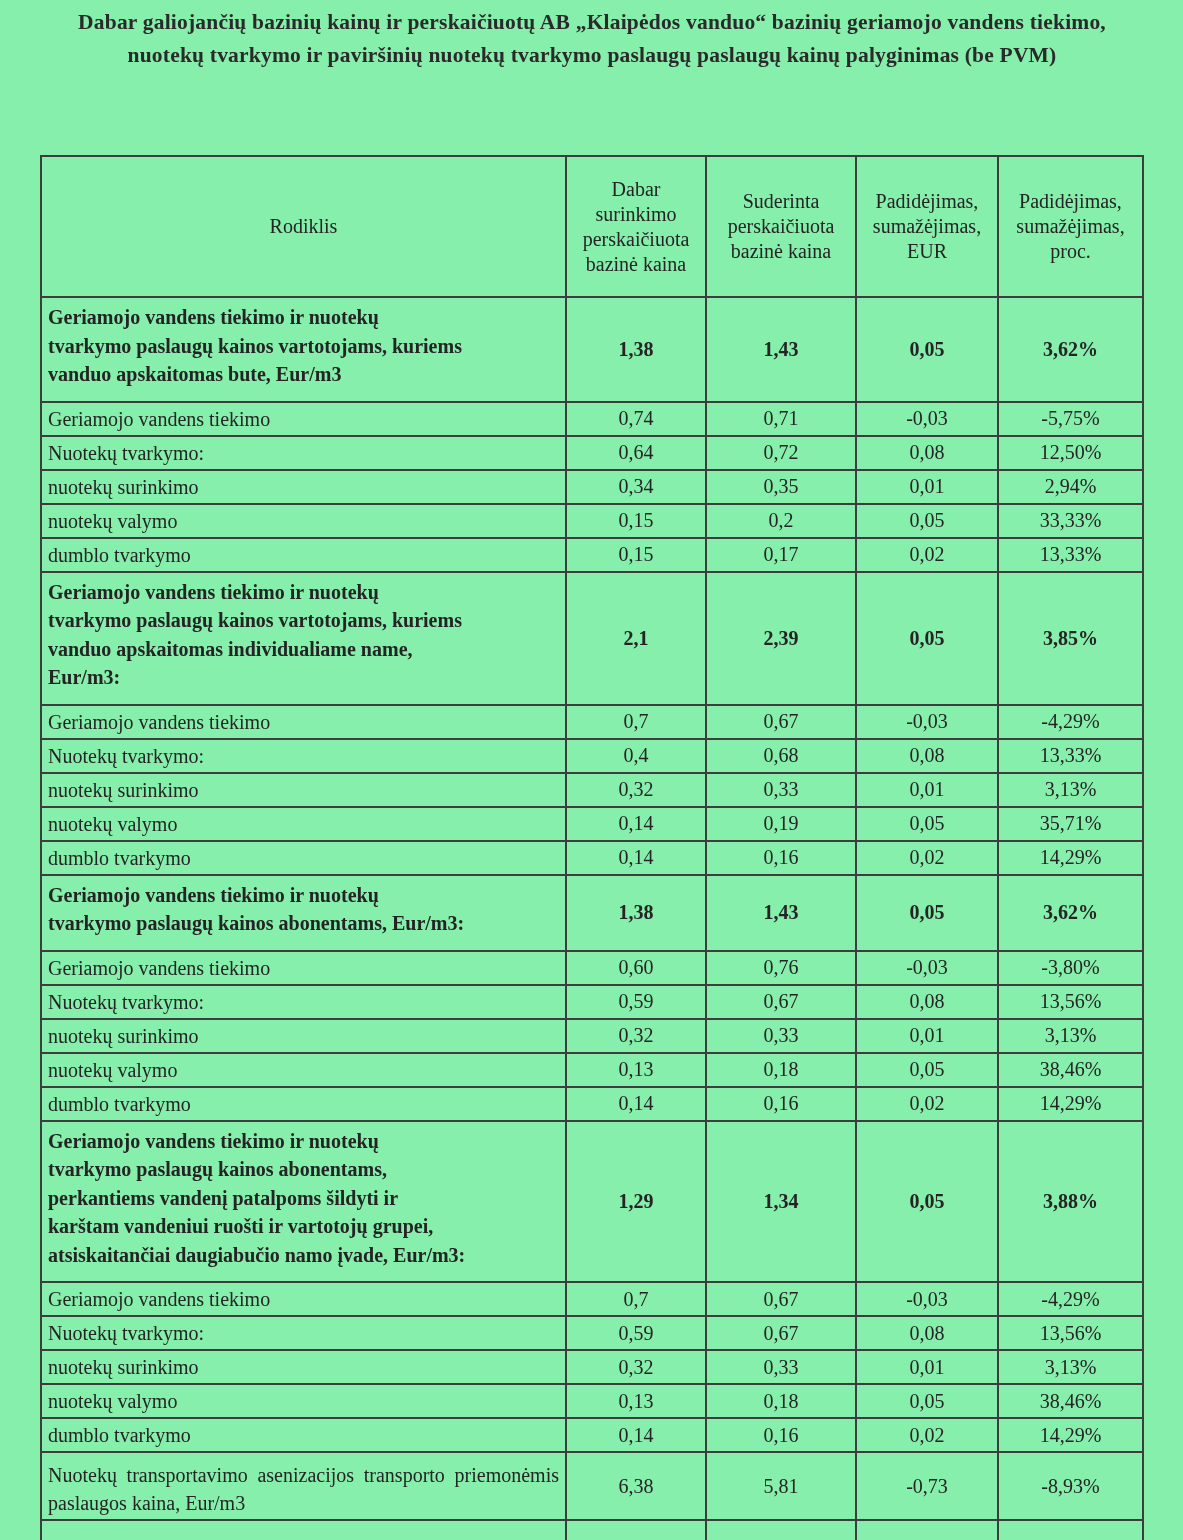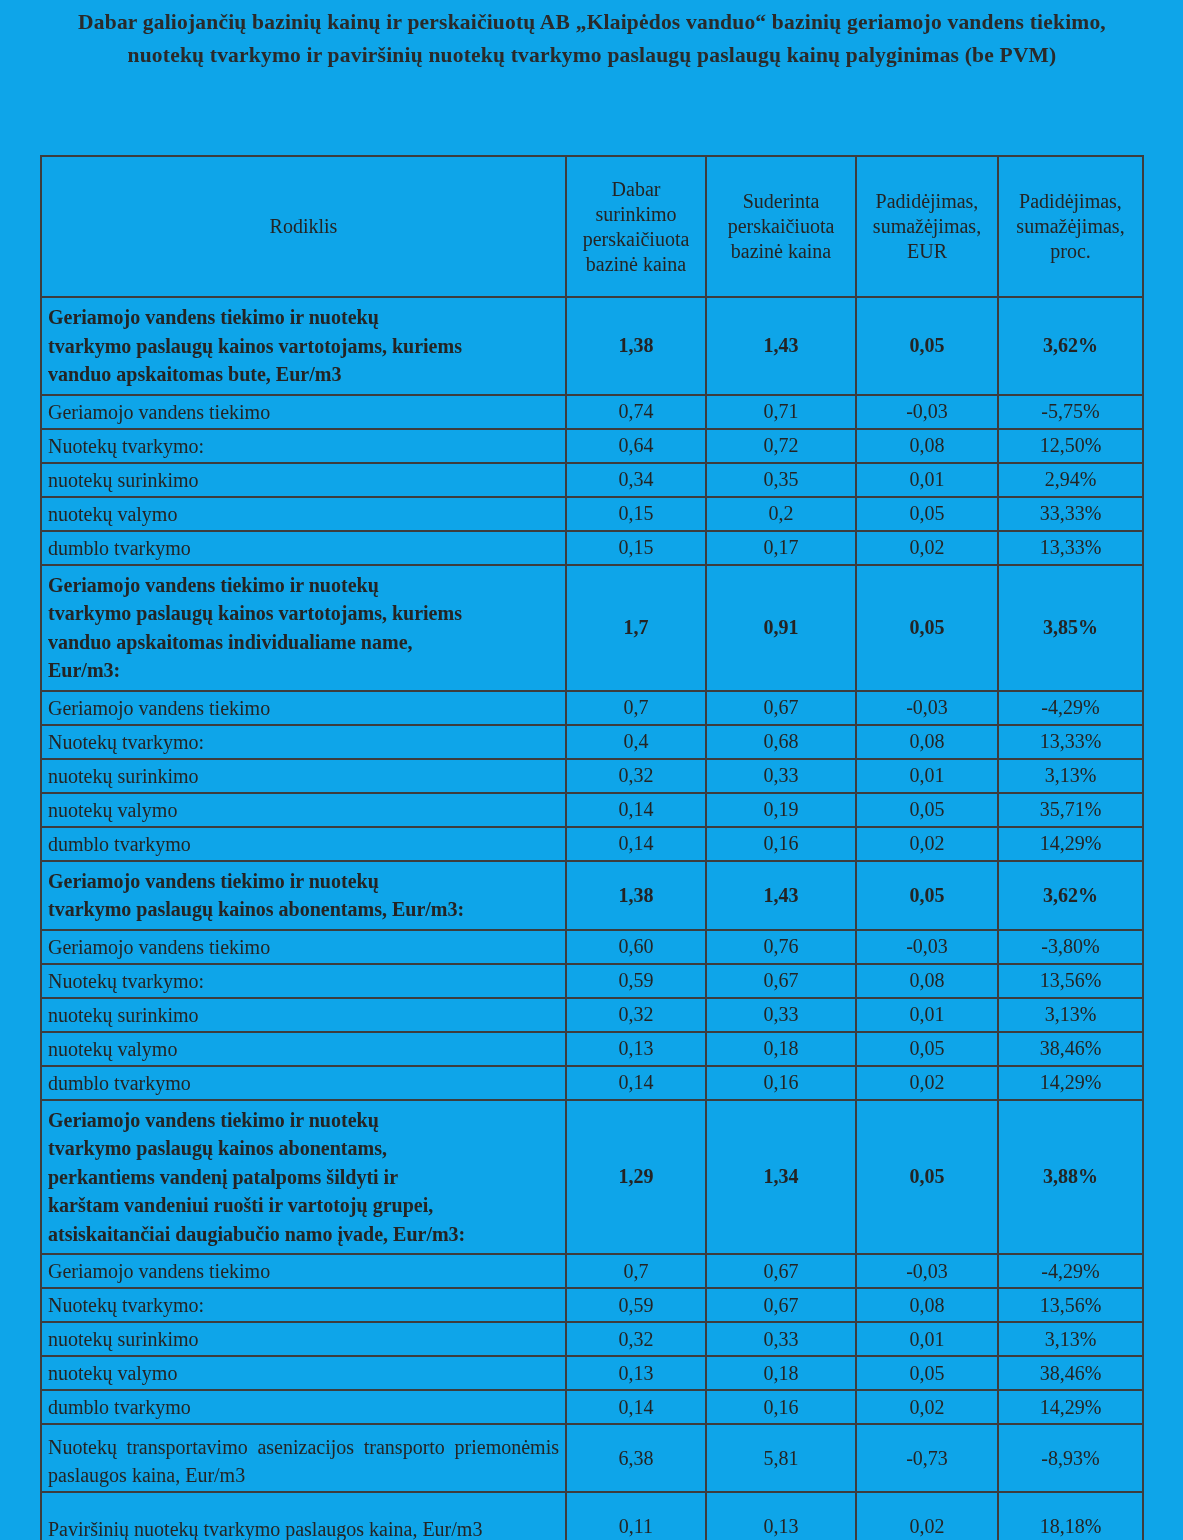--- a/index.html
+++ b/index.html
@@ -9,21 +9,21 @@
     height: 1540px;
     background: #ffffff;
     font-family: "Liberation Serif", "DejaVu Serif", serif;
     color: #1f1f1f;
     overflow: hidden;
   }
   .page {
     position: relative;
     width: 1183px;
     height: 1540px;
-    background: #0ea5e9;
+    background: #86efac;
   }
   .doc-title {
     position: absolute;
     top: 6px;
     left: 42px;
     width: 1100px;
     text-align: center;
     font-weight: bold;
     font-size: 21.5px;
     line-height: 33px;
@@ -61,21 +61,21 @@
     padding-left: 13px;
     padding-right: 10px;
     line-height: 28px;
   }
   td.value-cell { text-align: center; }
   tr.row-sub { height: 32px; }
   tr.row-section td { font-weight: bold; }
   tr.row-section td.label-cell {
     white-space: pre-line;
     padding-top: 5px;
-    padding-bottom: 5px;
+    padding-bottom: 12px;
     line-height: 28.5px;
   }
   tr.row-justify td.label-cell {
     text-align: justify;
     padding-top: 5px;
     padding-bottom: 0;
     line-height: 28px;
   }
   tr.row-justify { height: 68px; }
 </style>
@@ -154,22 +154,22 @@
           <td class="value-cell">0,15</td>
           <td class="value-cell">0,17</td>
           <td class="value-cell">0,02</td>
           <td class="value-cell">13,33%</td>
         </tr>
         <tr class="row-section">
           <td class="label-cell">Geriamojo vandens tiekimo ir nuotekų
 tvarkymo paslaugų kainos vartotojams, kuriems
 vanduo apskaitomas individualiame name,
 Eur/m3:</td>
-          <td class="value-cell">1,7</td>
-          <td class="value-cell">0,91</td>
+          <td class="value-cell">2,1</td>
+          <td class="value-cell">2,39</td>
           <td class="value-cell">0,05</td>
           <td class="value-cell">3,85%</td>
         </tr>
         <tr class="row-sub">
           <td class="label-cell">Geriamojo vandens tiekimo</td>
           <td class="value-cell">0,7</td>
           <td class="value-cell">0,67</td>
           <td class="value-cell">-0,03</td>
           <td class="value-cell">-4,29%</td>
         </tr>

